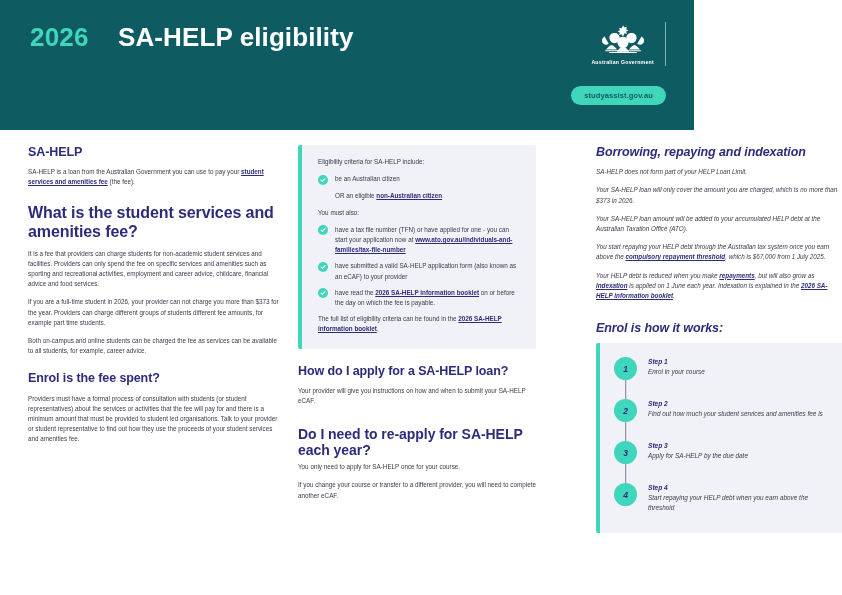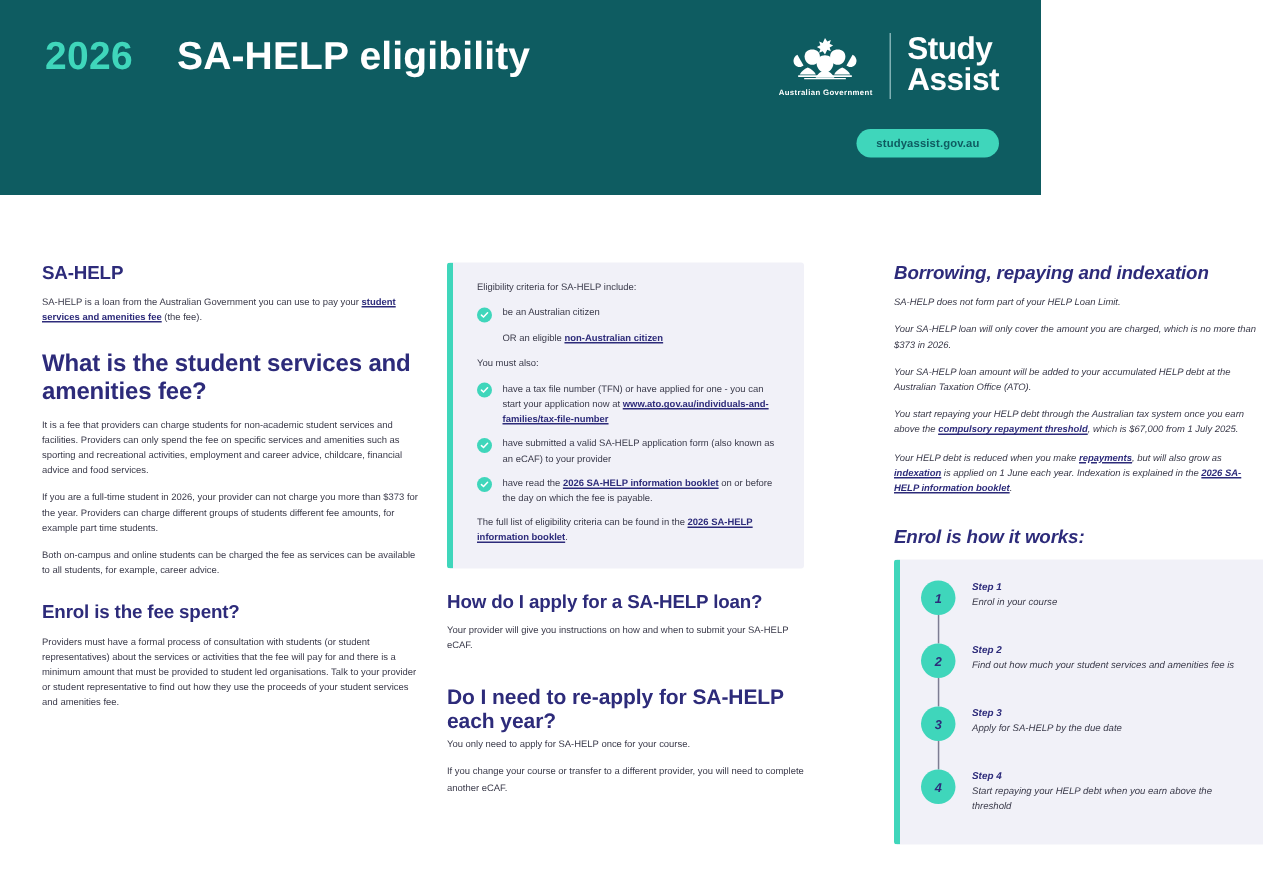--- a/index.html
+++ b/index.html
@@ -84,21 +84,21 @@
     background: #3fd6bb;
     color: #0e5c61;
     font-size: 7.5px;
     font-weight: 600;
     padding: 5px 13px;
     border-radius: 11px;
     letter-spacing: 0.1px;
   }
 
   
-  .col { position: absolute; top: 145px; margin-top: 30px; }
+  .col { position: absolute; top: 145px; }
   .col-left   { left: 28px;  width: 252px; }
   .col-mid    { left: 298px; width: 238px; }
   .col-right  { left: 596px; width: 248px; font-style: italic; }
 
   h2.sec {
     font-size: 12.5px;
     font-weight: 700;
     color: #2d2b7a;
     line-height: 1.22;
     margin-bottom: 7px;
@@ -262,24 +262,20 @@
             <path d="M10.5 21 c-2.4 1-4.2 2.6-5.4 4.6 h10.8 c-1-2-2.9-3.6-5.4-4.6z"></path>
             <path d="M33.5 21 c-2.5 1-4.4 2.6-5.4 4.6 h10.8 c-1.2-2-3-3.6-5.4-4.6z"></path>
             <path d="M22 22.5 c-3 1.2-5.1 3-6.3 5.3 h12.6 c-1.2-2.3-3.3-4.1-6.3-5.3z"></path>
             <rect x="4" y="26.2" width="36" height="1.1" rx="0.5"></rect>
             <rect x="8" y="28" width="28" height="0.9" rx="0.45"></rect>
           </g>
         </svg>
         <div class="crest-text">Australian Government</div>
       </div>
       <div class="logo-divider"></div>
-      <div class="logo-words">
-        <span>Study</span>
-        <span>Assist</span>
-      </div>
     </div>
 
     <div class="url-pill">studyassist.gov.au</div>
   </div>
 
   <div class="col col-left">
 
     <h2 class="sec">SA-HELP</h2>
 
     <p class="body"><span>SA-HELP is a loan from the Australian Government you can use to pay your </span><span class="u">student services and amenities fee</span><span> (the fee).</span></p>

